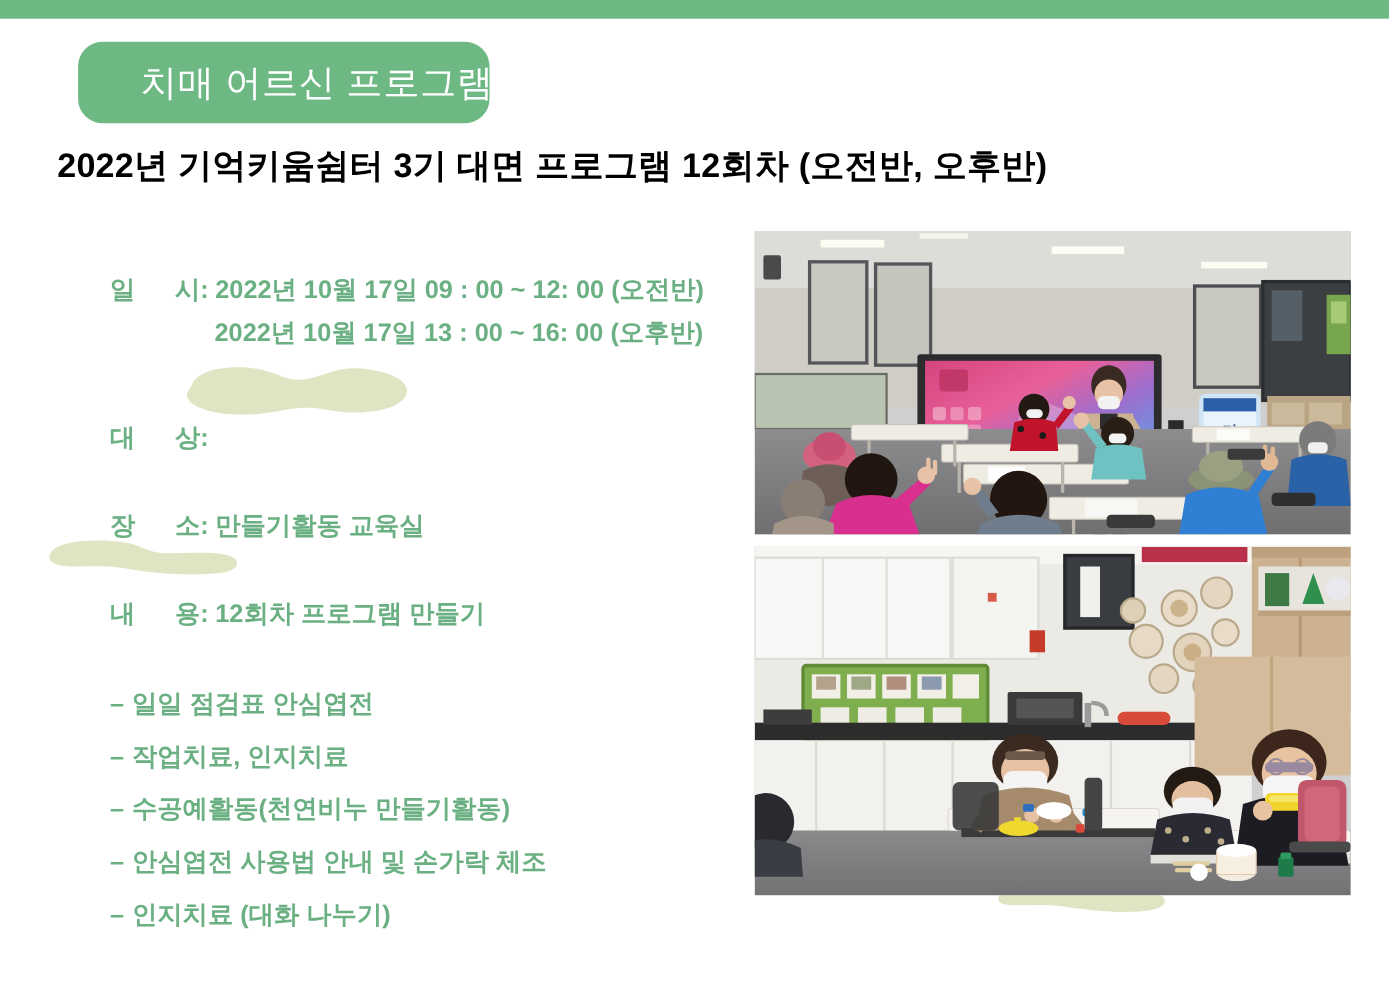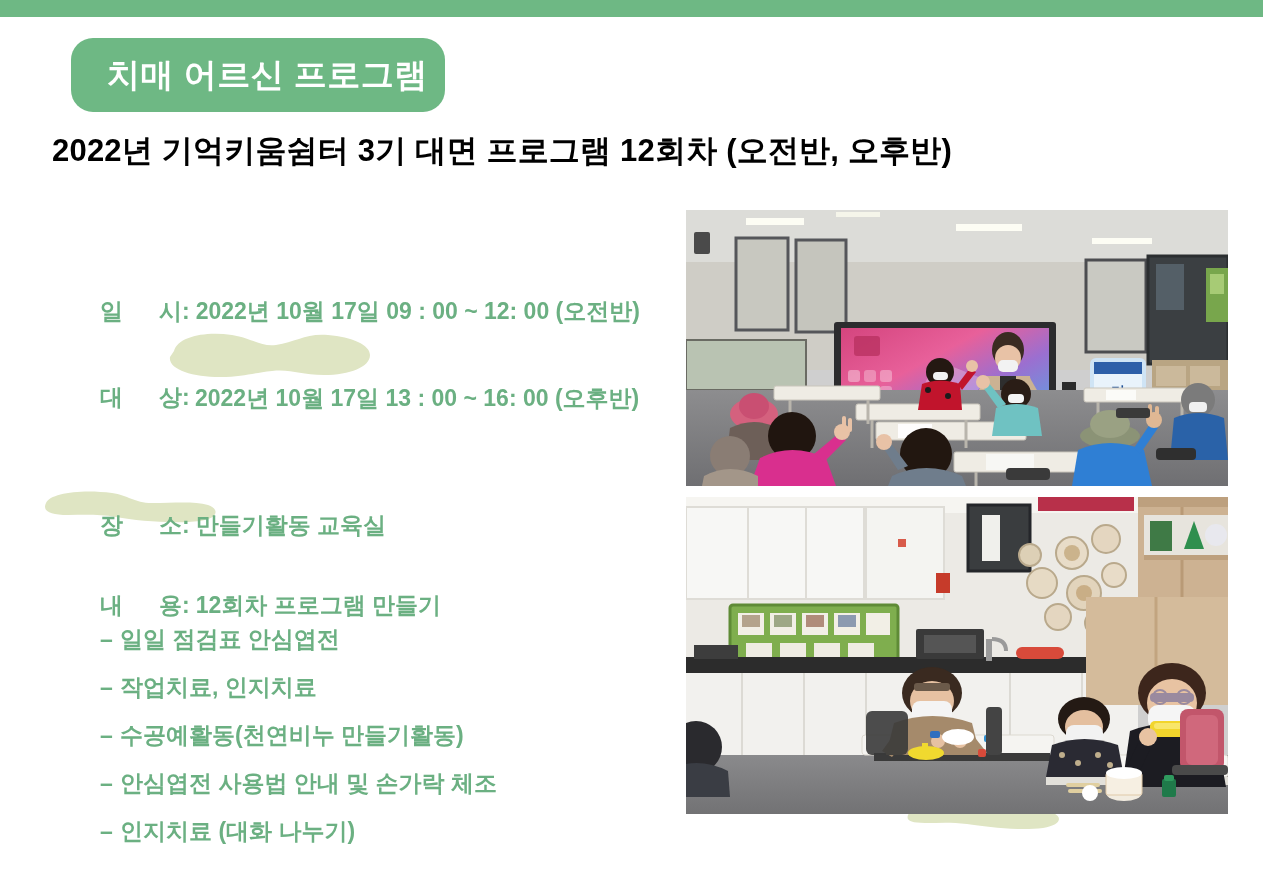--- a/index.html
+++ b/index.html
@@ -24,23 +24,23 @@
   
   .badge {
     position:absolute; left:71px; top:38px;
     width:374px; height:74px;
     background:#6eb884;
     border-radius:22px;
     display:flex; align-items:center;
   }
   .badge-label {
     color:#ffffff;
-    font-size:33px; font-weight:bold;
+    font-size:33px; font-weight:normal;
     letter-spacing:0.5px;
-    padding-left:36px;
+    padding-left:57px;
     white-space:nowrap;
   }
 
   
   .title {
     position:absolute; left:52px; top:130px;
     color:#000000;
     font-size:31px; font-weight:bold;
     letter-spacing:0.2px;
     white-space:nowrap;
@@ -53,21 +53,21 @@
     color:#6bb082; font-size:23px; font-weight:bold;
     white-space:nowrap;
     position:relative;
   }
   .info-label {
     display:inline-flex; justify-content:space-between;
     width:82px; letter-spacing:0;
   }
   .info-label span { display:inline-block; }
   .info-colon { padding-right:6px; }
-  .info-value { letter-spacing:0;margin-top:48px; }
+  .info-value { letter-spacing:0; }
   .row-datetime1 { margin-bottom:8px; }
   .row-datetime2 { padding-left:95px; margin-bottom:0;align-items:flex-end; }
   .row-target  { position:absolute; left:0; top:134px; }
   .row-place   { position:absolute; left:0; top:214px; }
   .row-content { position:absolute; left:0; top:294px; }
 
   
   .bullets {
     position:absolute; left:100px; top:624px;
     color:#6bb082; font-size:23px; font-weight:bold;

